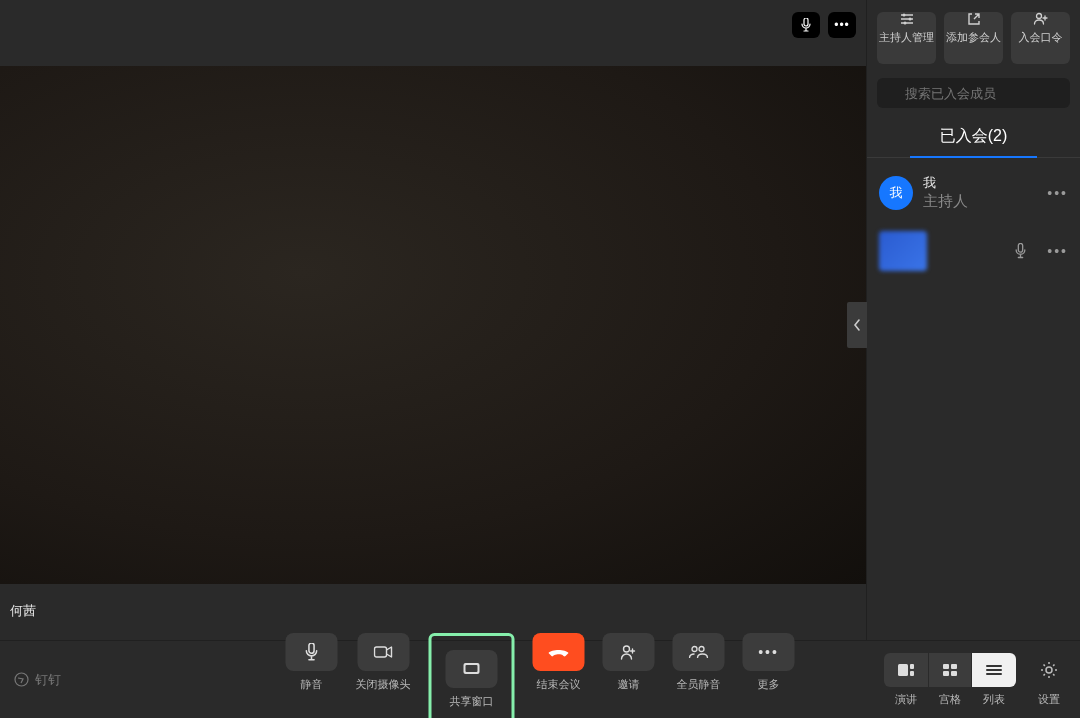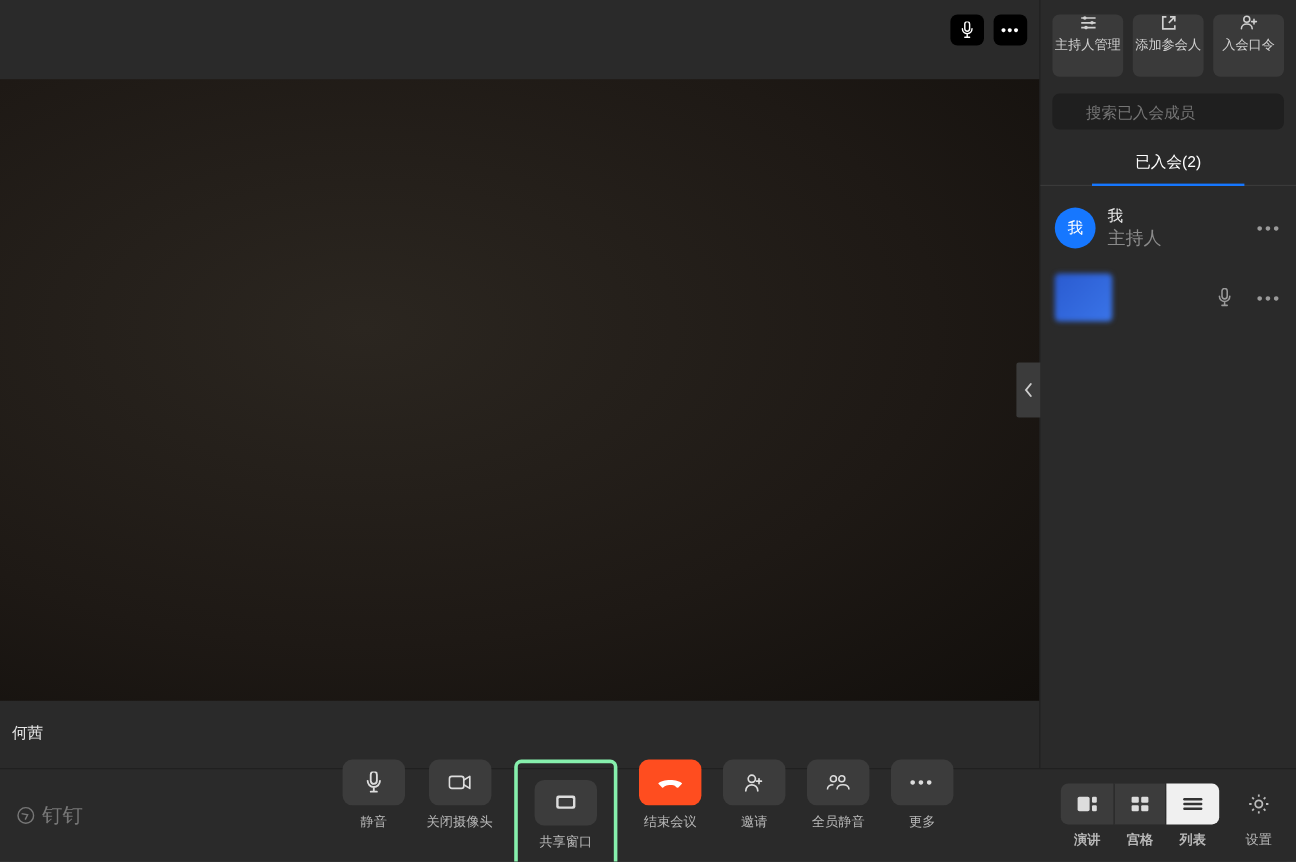--- a/index.html
+++ b/index.html
@@ -23,43 +23,43 @@
   .name-overlay { position:absolute; left:10px; bottom:-32px; font-size:13px; color:#e6e6e6; }
   .collapse-arrow { position:absolute; right:-1px; top:50%; transform:translateY(-50%); width:20px; height:46px; background:#3b3b3b; display:flex; align-items:center; justify-content:center; font-size:14px; color:#ccc; border-radius:2px 0 0 2px;}
   .video-footer { height:56px; position:relative; }
   .sidebar { width:214px; background:#2a2a2a; border-left:1px solid #202020; display:flex; flex-direction:column; }
   .side-actions { display:flex; gap:8px; padding:12px 10px 10px 10px; }
   .side-act { flex:1; background:#3a3a3a; border-radius:6px; height:52px; display:flex; flex-direction:column; align-items:center; gap:4px; }
   .side-act .lbl { font-size:11px; color:#d0d0d0; }
   .search-row { margin:4px 10px 8px 10px; background:#1f1f1f; border-radius:6px; height:30px; display:flex; align-items:center; padding:0 8px; gap:20px;}
   .search-row input { flex:1; background:transparent; border:none; outline:none; color:#aaa; font-size:13px; }
   .tabs { display:flex; border-bottom:1px solid #3a3a3a; }
-  .tab { flex:1; text-align:center; padding:10px 0; font-size:13px; color:#9a9a9a; position:relative; }
+  .tab { flex:1; text-align:center; padding:10px 0; font-size:16px; color:#9a9a9a; position:relative; }
   .tab.active { color:#fff; }
   .tab.active::after { content:""; position:absolute; left:20%; right:20%; bottom:-1px; height:2px; background:#1677ff; }
   .plist { flex:1; overflow:auto; padding:6px 0; }
   .prow { display:flex; align-items:center; padding:10px 12px; gap:10px; }
   .avatar { width:34px; height:34px; border-radius:50%; background:#1677ff; display:flex; align-items:center; justify-content:center; color:#fff; font-size:13px; }
   .avatar.blur { background:linear-gradient(135deg,#2a5bd0,#3a74e8); filter:blur(2px); width:48px; height:40px; border-radius:4px;}
   .pname { font-size:13px; color:#eaeaea; }
   .prole { font-size:15px; color:#8a8a8a; }
   .prow .spacer { flex:1; }
   .dots { color:#9a9a9a; font-size:14px; letter-spacing:2px; }
   .bottombar { height:78px; background:#2a2a2a; border-top:1px solid #202020; display:flex; align-items:center; padding:0 14px; position:relative;}
-  .brand { display:flex; align-items:center; gap:6px; color:#777; font-size:17px; }
+  .brand { display:flex; align-items:center; gap:6px; color:#777; font-size:13px; }
   .controls { position:absolute; left:50%; transform:translateX(-50%); display:flex; gap:18px; align-items:flex-start;}
   .controls .cwrap { display:flex; flex-direction:column; align-items:center; gap:6px;}
   .cbtn { width:52px; height:38px; background:#3c3c3c; border-radius:8px; display:flex; align-items:center; justify-content:center; }
   .cbtn.red { background:#ff4d1f; }
   .clabel { font-size:11px; color:#b8b8b8; }
   .highlight-box { padding:14px; border:3px solid #86efac; border-radius:6px; }
   .right-controls { margin-left:auto; display:flex; gap:10px; align-items:flex-start;}
   .viewgroup { display:flex; gap:0; align-items:flex-start;}
   .vbtn { width:44px; height:34px; background:#3c3c3c; display:flex; align-items:center; justify-content:center; }
-  .vwrap { display:flex; flex-direction:column; align-items:center; gap:5px;font-weight:bold;}
+  .vwrap { display:flex; flex-direction:column; align-items:center; gap:5px;}
   .vwrap:first-child .vbtn { border-radius:6px 0 0 6px;}
   .vwrap:last-child .vbtn { border-radius:0 6px 6px 0;}
   .vwrap:nth-child(2) .vbtn { border-left:1px solid #2a2a2a; border-right:1px solid #2a2a2a;}
   .vbtn.active { background:#f0f0f0; }
   .vlabel { font-size:11px; color:#b8b8b8;}
   .gearwrap { display:flex; flex-direction:column; align-items:center; gap:5px; margin-left:6px;}
   svg { display:block; }
   .clear-x { width:16px; height:16px; border-radius:50%; background:#474747; display:flex; align-items:center; justify-content:center; font-size:10px; color:#999;}
 </style>
 </head>

